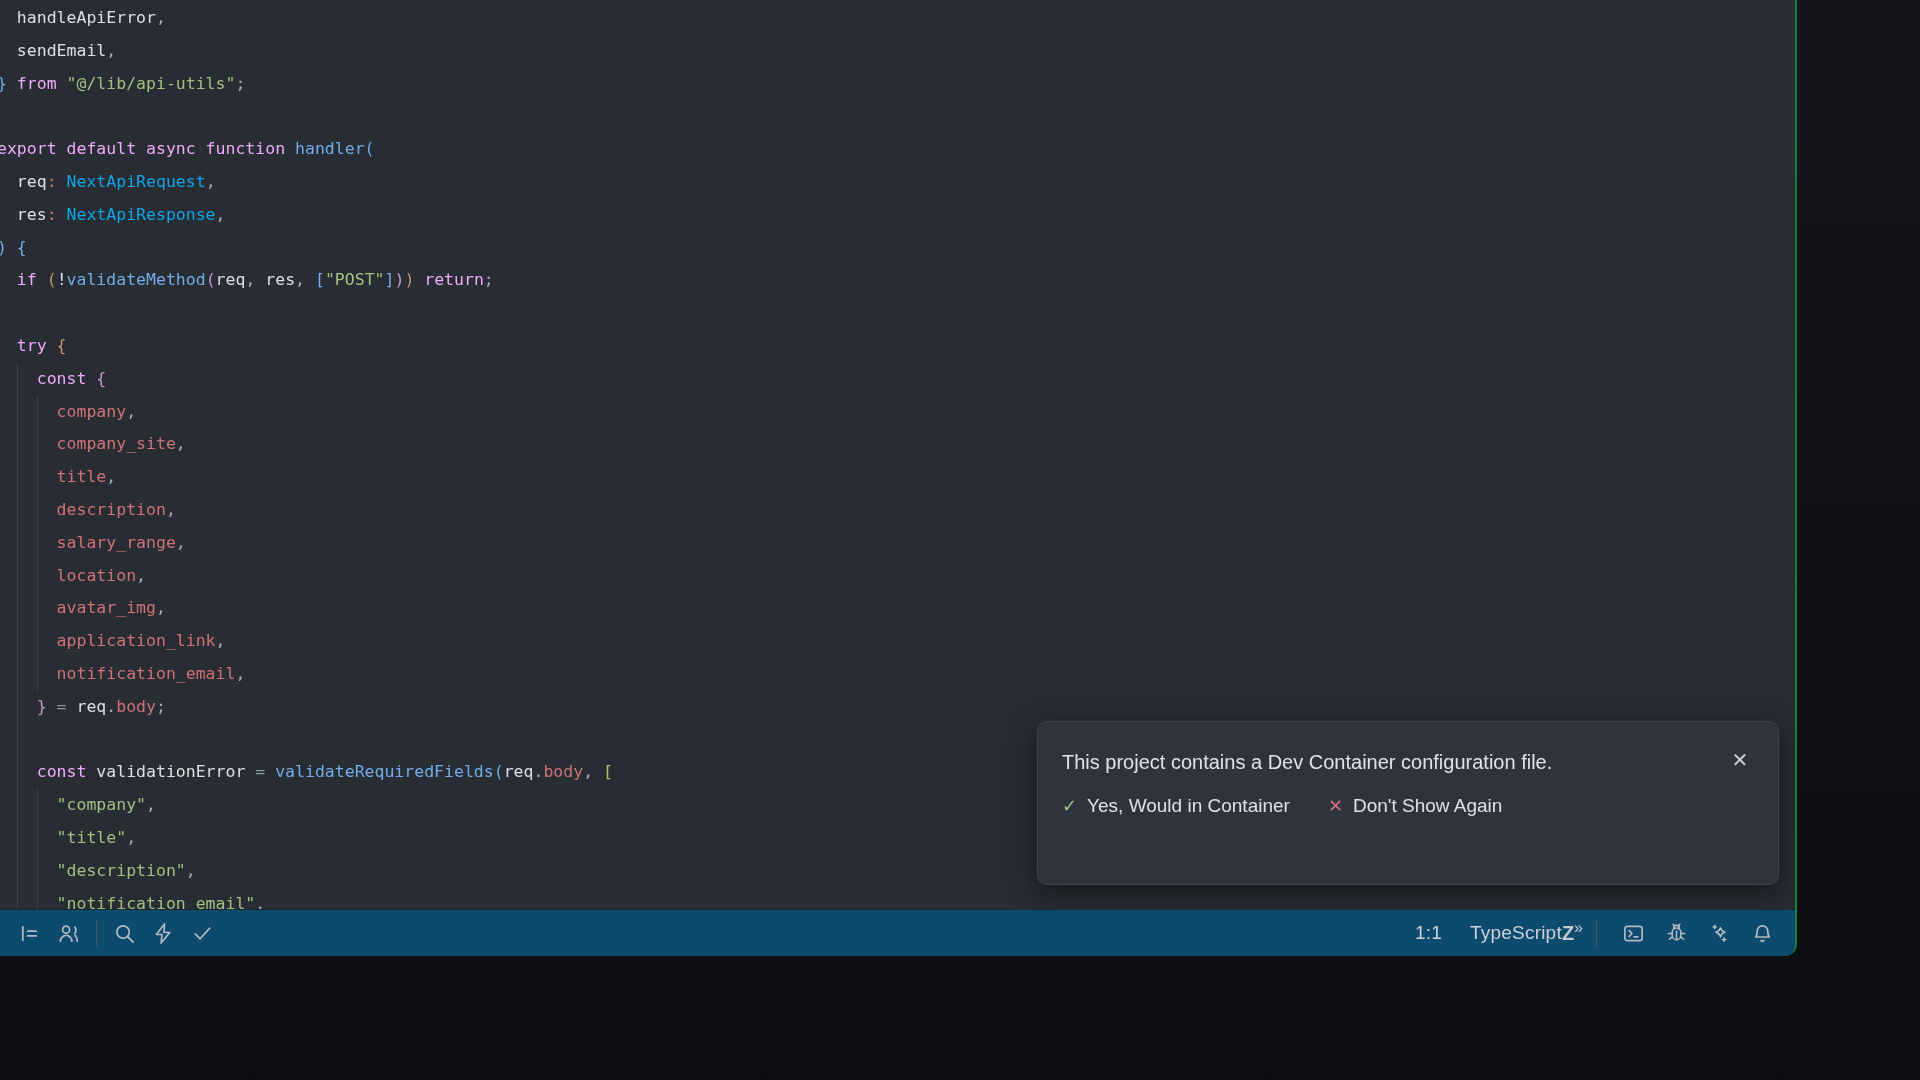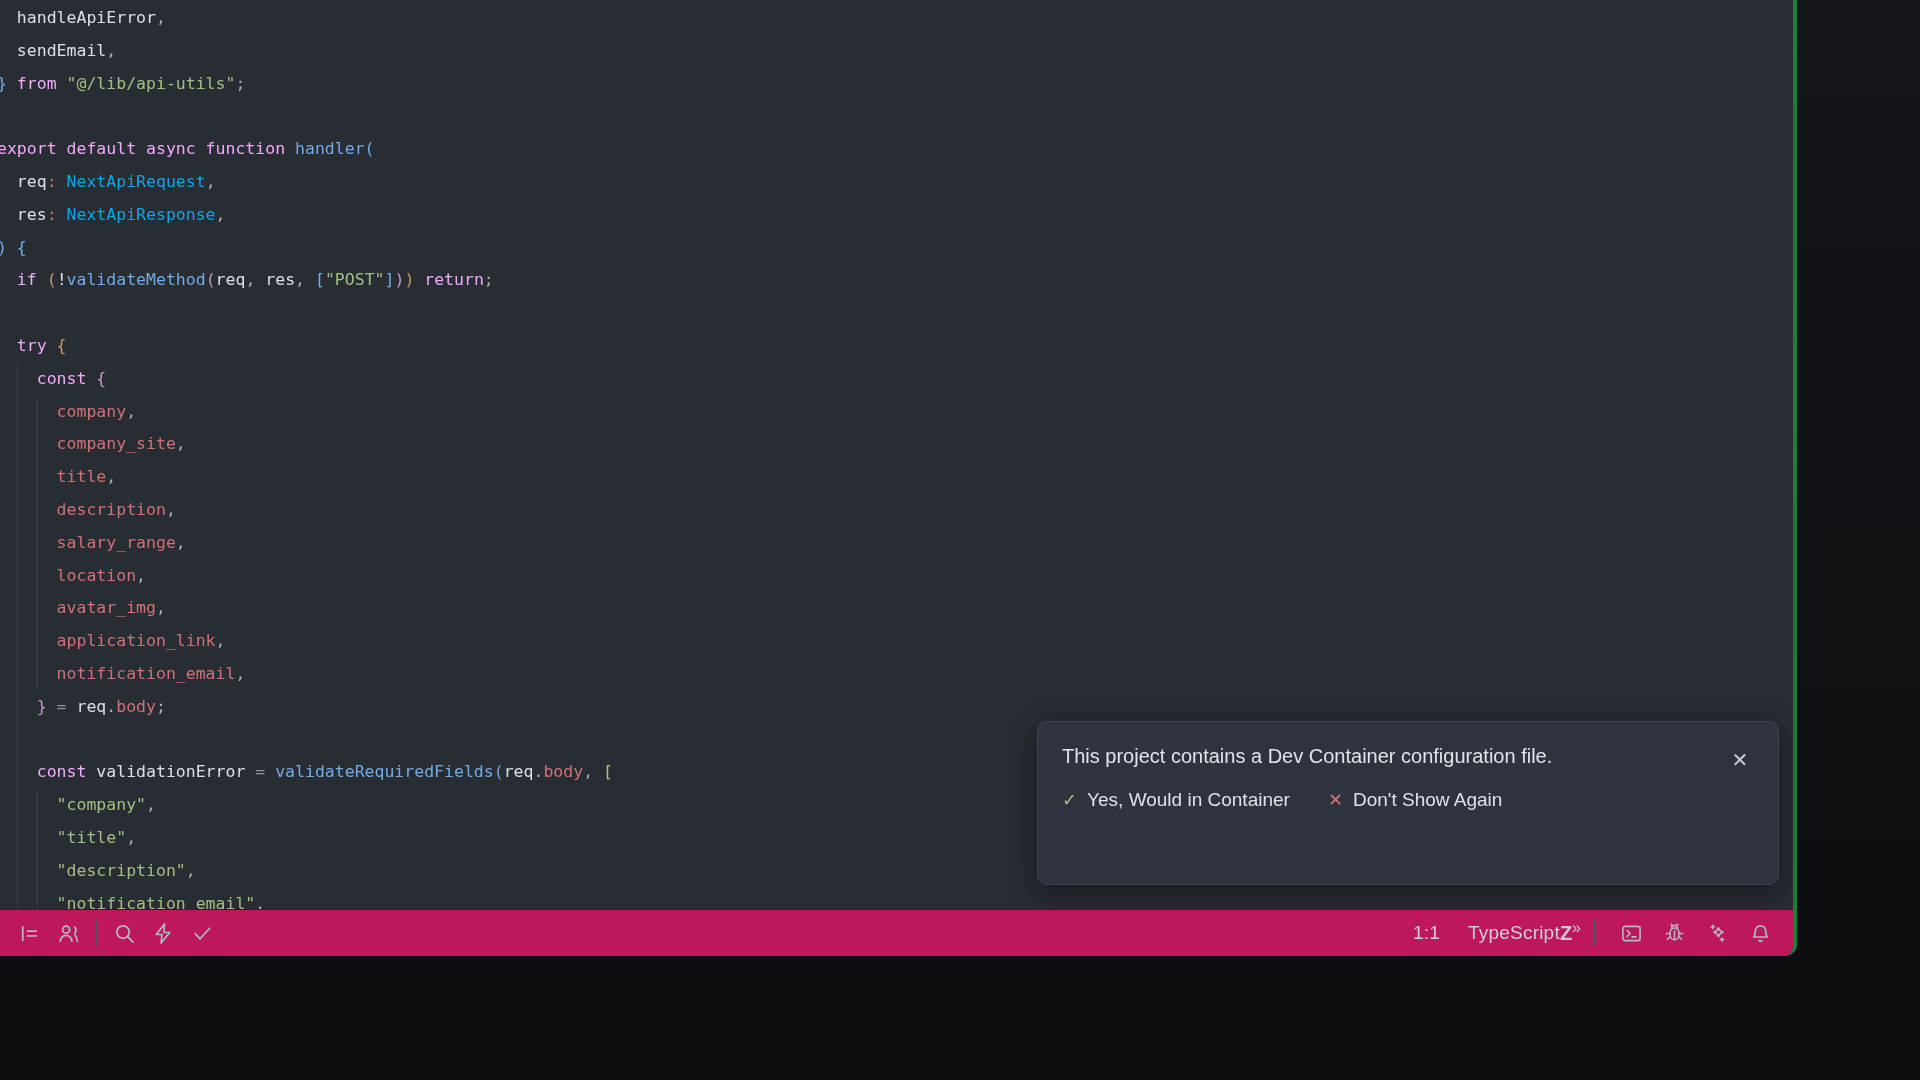--- a/index.html
+++ b/index.html
@@ -5,36 +5,36 @@
   :root{ --lh:32.8px; }
   *{ box-sizing:border-box; }
   html,body{ margin:0; padding:0; }
   body{
     width:1920px; height:1080px; position:relative; overflow:hidden;
     background:#101116; font-family:"Liberation Sans", sans-serif;
   }
   .void{ position:absolute; inset:0; background:linear-gradient(180deg,#15161b 0%,#0c0d10 100%); }
   .window{
     position:absolute; left:0; top:0; width:1797px; height:956px;
-    background:#282c33; border-right:4px solid #15803d;
+    background:#282c33; border-right:2px solid #15803d;
     border-bottom-right-radius:12px; overflow:hidden;
   }
   
   .editor{ position:absolute; left:0; top:0; right:0; bottom:47px; overflow:hidden; }
   .code{
     position:relative; margin-left:-3px; padding-top:2px;
     font-family:"DejaVu Sans Mono", monospace; font-size:16.5px;
     line-height:var(--lh); white-space:pre; color:#dce0e5;
   }
   .code-line{ height:var(--lh); }
   .indent-guide{ position:absolute; width:1px; background:#3a3f49; }
   
   .statusbar{
     position:absolute; left:0; right:0; bottom:0; height:47px;
-    background:#be185d; border-top:1px solid #20242b;
+    background:#0c4a6e; border-top:1px solid #20242b;
     display:flex; align-items:center; padding:0 16px 0 12px; color:#b4bac4;
   }
   .sb-group{ display:flex; align-items:center; }
   .sb-btn{
     width:34px; height:34px; border-radius:6px; display:flex; align-items:center;
     justify-content:center; margin-right:5px; color:#b4bac4; cursor:default;
   }
   .sb-btn svg{ display:block; }
   .sb-divider{ width:1px; height:26px; background:#4d5460; margin:0 10px 0 6px; }
   .sb-spacer{ flex:1; }
@@ -43,21 +43,21 @@
   .sb-lang{ }
   .sb-zeta{ display:flex; align-items:flex-start; color:#c6cbd3; margin-right:8px; }
   .sb-zeta .z{ font-size:20px; font-weight:700; line-height:20px; }
   .sb-zeta .chev{ font-size:16px; line-height:14px; position:relative; top:-2px; letter-spacing:-1px; }
   .sb-right .sb-btn{ margin:0 0 0 9px; }
   
   .dialog{
     position:absolute; left:1037px; top:721px; width:742px; height:164px;
     background:#2e333d; border:1px solid #3d434f; border-radius:10px;
     box-shadow:0 8px 28px rgba(0,0,0,.45);
-    padding:15px 24px; color:#e0e3e8;
+    padding:21px 24px; color:#e0e3e8;
   }
   .dialog-msg{ font-size:20px; line-height:38px; font-weight:400; padding-right:50px; }
   .dialog-close{
     position:absolute; top:24px; right:24px; width:28px; height:28px;
     display:flex; align-items:center; justify-content:center;
     color:#c9ced6; font-size:20px; border-radius:5px; cursor:default;
   }
   .dialog-actions{ display:flex; align-items:center; gap:38px; margin-top:14px; }
   .dialog-action{ display:flex; align-items:center; gap:10px; font-size:19px; color:#dfe2e7; cursor:default; }
   .act-check{ color:#a1c181; font-size:18px; }

